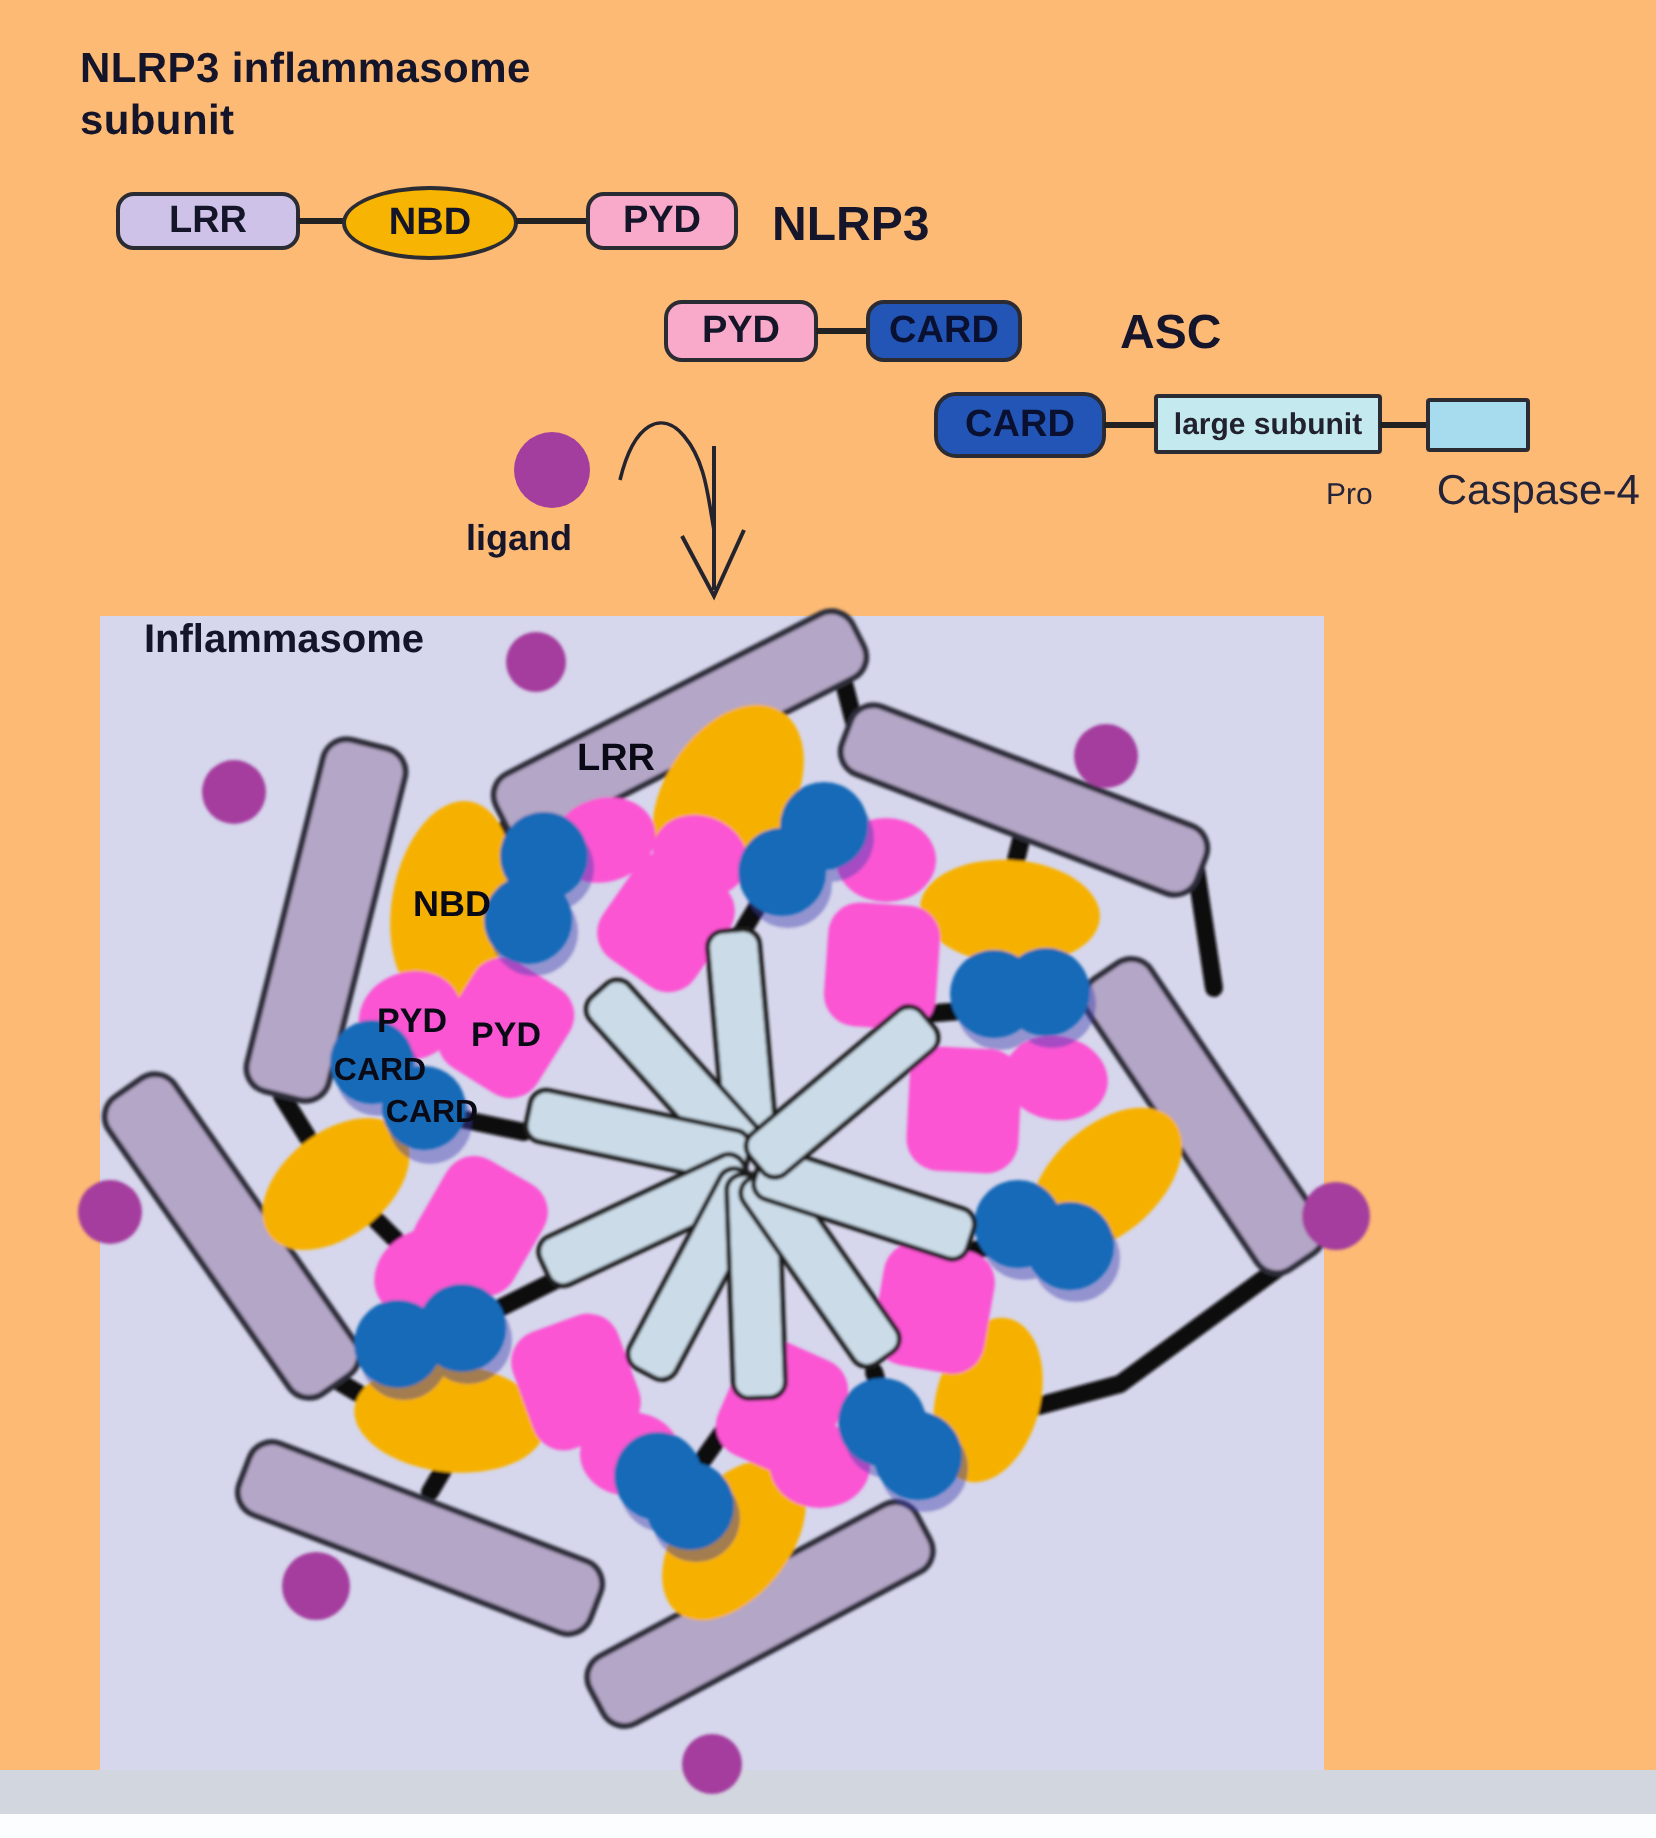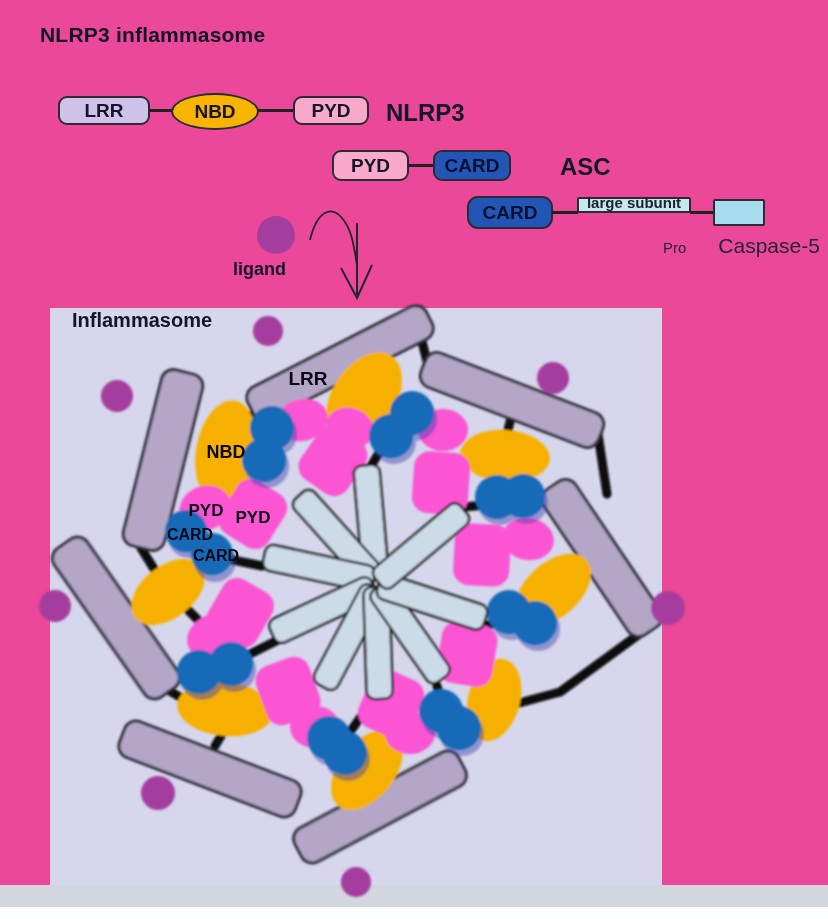--- a/index.html
+++ b/index.html
@@ -1,18 +1,18 @@
 <!DOCTYPE html>
 <html><head>
 <meta charset="utf-8">
 <style>
   html,body{margin:0;padding:0;background:#eee;}
   .stage{
     position:relative;width:828px;height:919px;overflow:hidden;
-    background:#ec4899;
+    background:#fdba74;
     font-family:"Liberation Sans", sans-serif;
   }
   .abs{position:absolute;}
   .hdr{
     font-weight:bold;font-size:21px;line-height:26px;color:#14142b;
     letter-spacing:.2px;
   }
   .domain-box{
     position:absolute;display:flex;align-items:center;justify-content:center;
     border:2px solid #2b2b33;border-radius:9px;
@@ -35,20 +35,21 @@
   .procasp .casp{font-size:21px;}
   svg text{font-family:"Liberation Sans", sans-serif;font-weight:bold;fill:#0a0a16;}
 </style>
 </head>
 <body>
 
 <div class="stage">
 
   <div class="abs hdr" style="left:40px;top:22px;">
     <div>NLRP3 inflammasome</div>
+    <div>subunit</div>
   </div>
 
   <div class="domain-box" style="left:58px;top:96px;width:92px;height:29px;background:#cfc2e9;">
     <span>LRR</span>
   </div>
   <div class="link-line" style="left:149px;top:109px;width:24px;"></div>
   <div class="domain-box ellipse" style="left:171px;top:93px;width:88px;height:37px;background:#f8b402;">
     <span>NBD</span>
   </div>
   <div class="link-line" style="left:258px;top:109px;width:36px;"></div>
@@ -63,28 +64,28 @@
   <div class="link-line" style="left:408px;top:164px;width:26px;"></div>
   <div class="domain-box" style="left:433px;top:150px;width:78px;height:31px;background:#2255b6;color:#0a1030;">
     <span>CARD</span>
   </div>
   <div class="side-label" style="left:560px;top:153px;">ASC</div>
 
   <div class="domain-box" style="left:467px;top:196px;width:86px;height:33px;background:#2255b6;color:#0a1030;border-radius:11px;">
     <span>CARD</span>
   </div>
   <div class="link-line" style="left:552px;top:211px;width:26px;"></div>
-  <div class="domain-box" style="left:577px;top:197px;width:114px;height:16px;background:#c4e9ef;border-radius:2px;font-size:15px;font-weight:600;color:#22222e;align-items:flex-end;">
+  <div class="domain-box" style="left:577px;top:197px;width:114px;height:30px;background:#c4e9ef;border-radius:2px;font-size:15px;font-weight:600;color:#22222e;">
     <span>large subunit</span>
   </div>
   <div class="link-line" style="left:690px;top:211px;width:24px;"></div>
   <div class="domain-box" style="left:713px;top:199px;width:52px;height:27px;background:#a7dbee;border-radius:2px;"></div>
   <div class="abs procasp" style="left:663px;top:234px;gap:32px;">
     <span class="pro">Pro</span>
-      <span class="casp">Caspase-5</span>
+      <span class="casp">Caspase-4</span>
   </div>
 
   <div class="abs" style="left:257px;top:216px;width:38px;height:38px;border-radius:50%;background:#a43e9e;"></div>
   <div class="abs" style="left:233px;top:259px;font-size:18px;font-weight:600;color:#15152c;text-align:center;">ligand</div>
   <svg class="abs" style="left:300px;top:195px;" width="84" height="116" viewBox="0 0 84 116">
     <path d="M10,45 C17,16 31,10 42,23 S54,54 57,70" fill="none" stroke="#24242e" stroke-width="1.8"></path>
     <path d="M57,28 L57,100" fill="none" stroke="#24242e" stroke-width="2"></path>
     <path d="M41,73 L57,103 L72,70" fill="none" stroke="#24242e" stroke-width="2"></path>
   </svg>
 

